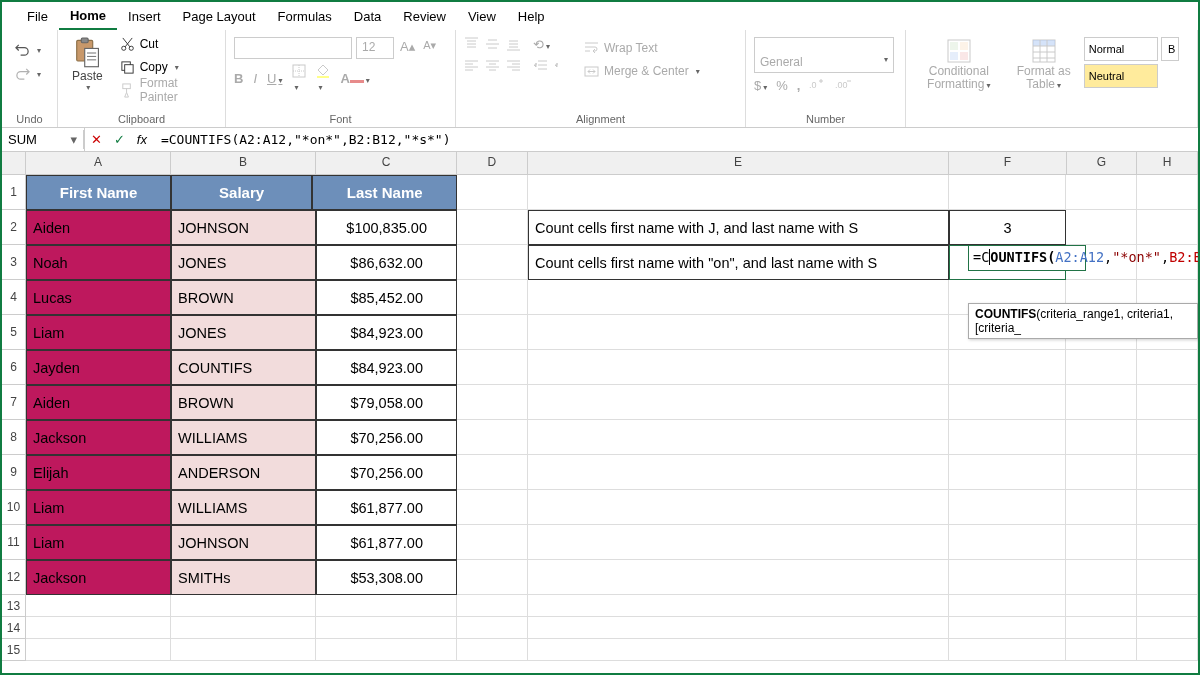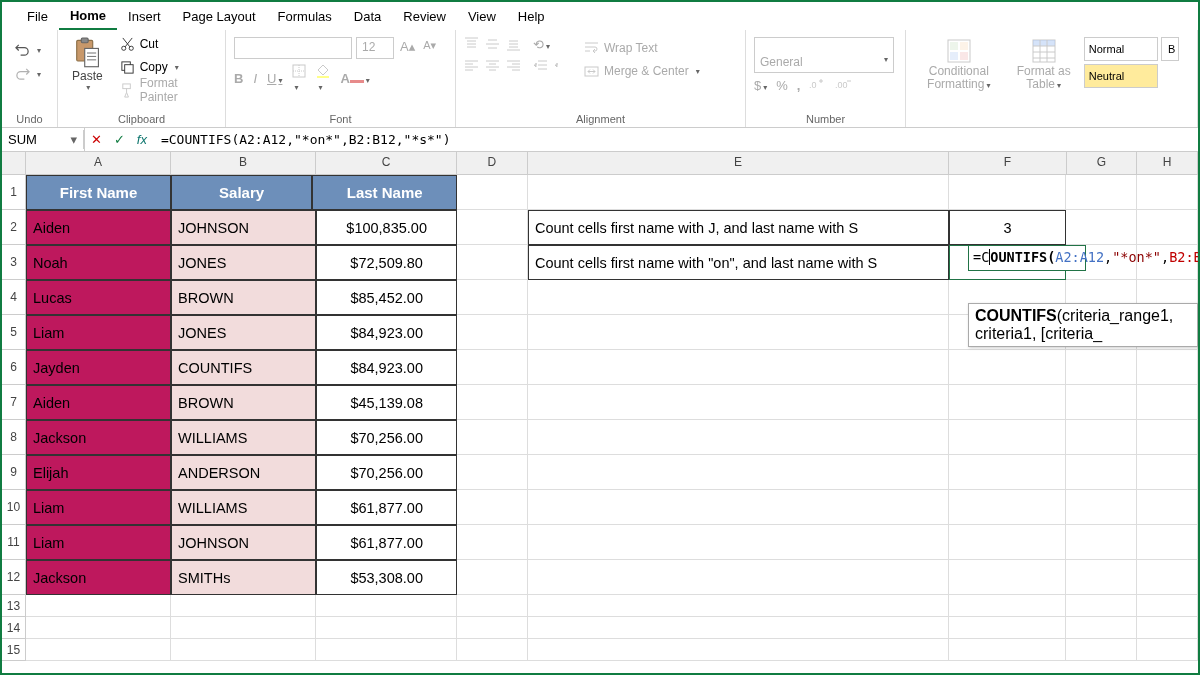--- a/index.html
+++ b/index.html
@@ -19,21 +19,21 @@
     .ribbon-row { display: flex; flex-direction: column; gap: 1px; }
     .ribbon-sm-btn { display: flex; align-items: center; gap: 5px; padding: 2px 5px; cursor: pointer; font-size: 12px; height: 22px; }
     .icon-sm { width: 15px; height: 15px; display: inline-flex; align-items: center; justify-content: center; }
     .disabled { color: #aaa; }
     .disabled svg { opacity: 0.45; }
     
     
     .formula-bar { display: flex; height: 24px; border-bottom: 1px solid #ccc; align-items: center; background: #fff; }
     .name-box { width: 82px; border-right: 1px solid #ccc; padding: 2px 6px; font-size: 13px; display: flex; align-items: center; }
     .name-box-dd { color: #666; margin-left: auto; }
-    .fb-btn { padding: 0 6px; cursor: pointer; font-size: 13px; color: #0f766e; }
+    .fb-btn { padding: 0 6px; cursor: pointer; font-size: 13px; color: #000000; }
     .fb-btn.cancel { color: #c00; }
     .fb-btn.confirm { color: #107c41; }
     .formula-input { flex: 1; padding: 2px 8px; font-size: 13px; font-family: Consolas, monospace; border: none; outline: none; }
     
     
     .grid-container { display: flex; height: calc(100% - 152px); overflow: hidden; }
     .corner { width: 24px; height: 23px; background: #f0f0f0; border-right: 1px solid #ccc; border-bottom: 1px solid #ccc; }
     .col-headers { display: flex; height: 23px; background: #f0f0f0; }
     .col-header { border-right: 1px solid #ccc; border-bottom: 1px solid #ccc; text-align: center; font-size: 12px; padding-top: 3px; color: #444; cursor: pointer; }
     .row-headers { display: flex; flex-direction: column; }
@@ -47,21 +47,21 @@
     .lname-cell { background: #f2dcdc; border: 1px solid #333; }
     .salary-cell { border: 1px solid #333; justify-content: center; }
     
     .active-cell-wrap { position: absolute; background: #fff; font-family: Consolas, monospace; font-size: 13.5px; padding: 3px 4px; border: 1px solid #217346; line-height: 1.3; }
     .tok-eq { color: #000; }
     .tok-fn { color: #000; font-weight: 600; }
     .tok-r1 { color: #4472c4; }
     .tok-r2 { color: #c00000; }
     .tok-str { color: #8b0000; }
     
-    .tooltip { position: absolute; background: #fff; border: 1px solid #aaa; padding: 3px 6px; font-size: 16px; box-shadow: 1px 1px 3px rgba(0,0,0,0.2); }
+    .tooltip { position: absolute; background: #fff; border: 1px solid #aaa; padding: 3px 6px; font-size: 12px; box-shadow: 1px 1px 3px rgba(0,0,0,0.2); }
     .tooltip b { font-weight: 700; }
     
     .styles-gallery { display: flex; flex-wrap: wrap; gap: 3px; padding-top: 4px; }
     .style-cell { width: 74px; height: 24px; border: 1px solid #ccc; font-size: 11px; display: flex; align-items: center; padding-left: 4px; cursor: pointer; }
     .style-normal { background: #fff; }
     .style-neutral { background: #ffeb9c; }
     
     .dd { font-size: 8px; color: #666; margin-left: 2px; }
     
     svg { display: block; }
@@ -376,21 +376,21 @@
           <div class="cell salary-cell" style="width: 144px; height: 35px;">$100,835.00</div>
           <div class="cell" style="width: 72px; height: 35px;"></div>
           <div class="cell" style="width: 430px; height: 35px; border: 1px solid rgb(51, 51, 51);">Count cells first name with J, and last name with S</div>
           <div class="cell" style="width: 120px; height: 35px; border: 1px solid rgb(51, 51, 51); justify-content: center;">3</div>
           <div class="cell" style="width: 72px; height: 35px;"></div>
           <div class="cell" style="width: 62px; height: 35px;"></div>
         </div>
         <div class="cells-row">
           <div class="cell fname-cell" style="width: 148px; height: 35px;">Noah</div>
           <div class="cell lname-cell" style="width: 148px; height: 35px;">JONES</div>
-          <div class="cell salary-cell" style="width: 144px; height: 35px;">$72,509.80</div>
+          <div class="cell salary-cell" style="width: 144px; height: 35px;">$86,632.00</div>
           <div class="cell" style="width: 72px; height: 35px;"></div>
           <div class="cell" style="width: 430px; height: 35px; border: 1px solid rgb(51, 51, 51);">Count cells first name with "on", and last name with S</div>
           <div class="cell" style="width: 120px; height: 35px; border: 1.5px solid rgb(33, 115, 70);"></div>
           <div class="cell" style="width: 72px; height: 35px;"></div>
           <div class="cell" style="width: 62px; height: 35px;"></div>
         </div>
         <div class="cells-row">
           <div class="cell fname-cell" style="width: 148px; height: 35px;">Lucas</div>
           <div class="cell lname-cell" style="width: 148px; height: 35px;">BROWN</div>
           <div class="cell salary-cell" style="width: 144px; height: 35px;">$85,452.00</div>
@@ -416,21 +416,21 @@
           <div class="cell salary-cell" style="width: 144px; height: 35px;">$84,923.00</div>
           <div class="cell" style="width: 72px; height: 35px;"></div>
           <div class="cell" style="width: 430px; height: 35px;"></div>
           <div class="cell" style="width: 120px; height: 35px;"></div>
           <div class="cell" style="width: 72px; height: 35px;"></div>
           <div class="cell" style="width: 62px; height: 35px;"></div>
         </div>
         <div class="cells-row">
           <div class="cell fname-cell" style="width: 148px; height: 35px;">Aiden</div>
           <div class="cell lname-cell" style="width: 148px; height: 35px;">BROWN</div>
-          <div class="cell salary-cell" style="width: 144px; height: 35px;">$45,139.08</div>
+          <div class="cell salary-cell" style="width: 144px; height: 35px;">$79,058.00</div>
           <div class="cell" style="width: 72px; height: 35px;"></div>
           <div class="cell" style="width: 430px; height: 35px;"></div>
           <div class="cell" style="width: 120px; height: 35px;"></div>
           <div class="cell" style="width: 72px; height: 35px;"></div>
           <div class="cell" style="width: 62px; height: 35px;"></div>
         </div>
         <div class="cells-row">
           <div class="cell fname-cell" style="width: 148px; height: 35px;">Jackson</div>
           <div class="cell lname-cell" style="width: 148px; height: 35px;">WILLIAMS</div>
           <div class="cell salary-cell" style="width: 144px; height: 35px;">$70,256.00</div>

